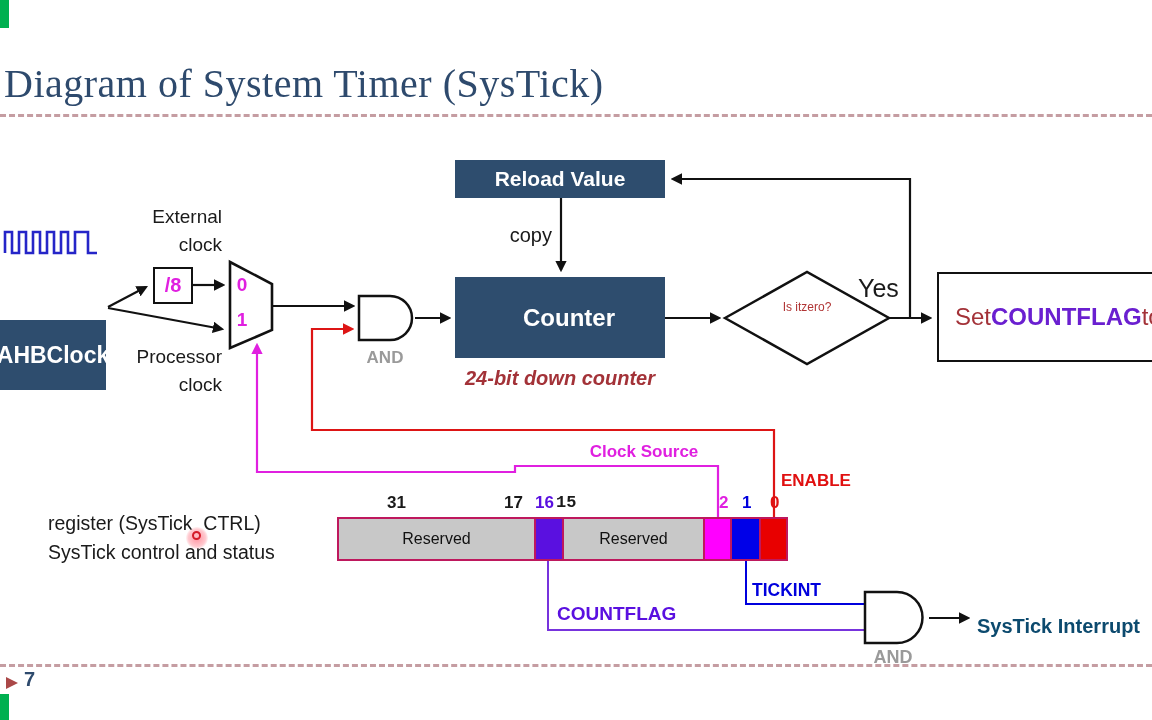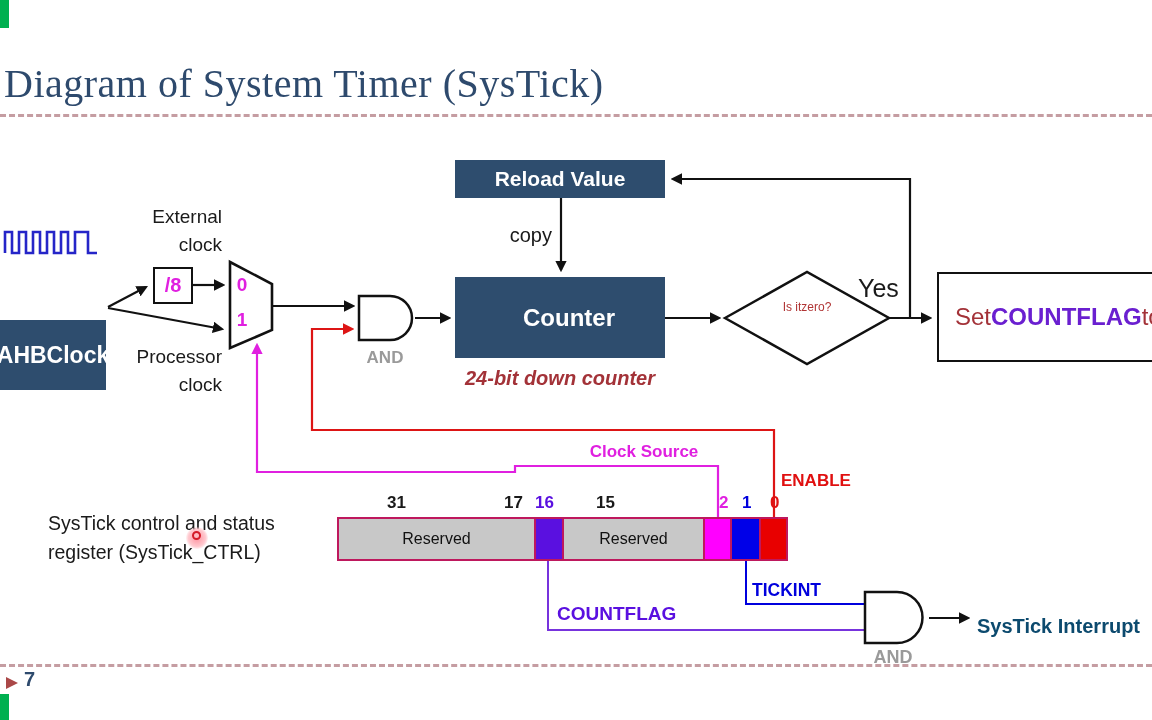--- a/index.html
+++ b/index.html
@@ -130,30 +130,30 @@
     <span class="bold" style="color:#6a1fd0;">COUNTFLAG</span>
     <span class="dkred"> to 1</span>
   </div>
 
   <div class="abs magenta bold" style="left:580px;top:442px;width:128px;text-align:center;font-size:17px;">Clock Source</div>
   <div class="abs red bold" style="left:781px;top:471px;font-size:17px;">ENABLE</div>
   <div class="abs purple bold" style="left:557px;top:603px;font-size:19px;">COUNTFLAG</div>
   <div class="abs blue bold" style="left:752px;top:580px;font-size:17.5px;">TICKINT</div>
 
   <div class="abs lbl" style="left:48px;top:509px;width:300px;text-align:left;font-size:19.5px;line-height:29px;">
-    <span class="ln">SysTick control and status</span>
-      <span class="ln">register (SysTick_CTRL)</span>
+    <span class="ln">register (SysTick_CTRL)</span>
+      <span class="ln">SysTick control and status</span>
   </div>
   <div class="abs laser-glow"></div>
   <div class="abs laser-dot"></div>
 
   <div class="bit-lbl" style="left:339px;color:#1a1a1a;margin-left:48px;">31</div>
   <div class="bit-lbl" style="left:504px;color:#1a1a1a;">17</div>
   <div class="bit-lbl" style="left:535px;color:#5a10e0;">16</div>
-  <div class="bit-lbl" style="left:596px;color:#1a1a1a;">15</div>
+  <div class="bit-lbl" style="left:556px;color:#1a1a1a;font-family:Liberation Mono, monospace;">15</div>
   <div class="bit-lbl" style="left:719px;color:#e020e0;">2</div>
   <div class="bit-lbl" style="left:742px;color:#0000dd;">1</div>
   <div class="bit-lbl" style="left:770px;color:#e01010;">0</div>
 
   <div class="reg-cell" style="left:337px;width:199px;background:#c8c8c8;">Reserved</div>
   <div class="reg-cell" style="left:534px;width:30px;background:#5a10e0;"></div>
   <div class="reg-cell" style="left:562px;width:143px;background:#c8c8c8;">Reserved</div>
   <div class="reg-cell" style="left:703px;width:29px;background:#ff00ff;"></div>
   <div class="reg-cell" style="left:730px;width:31px;background:#0000e8;"></div>
   <div class="reg-cell" style="left:759px;width:29px;background:#e80000;"></div>

